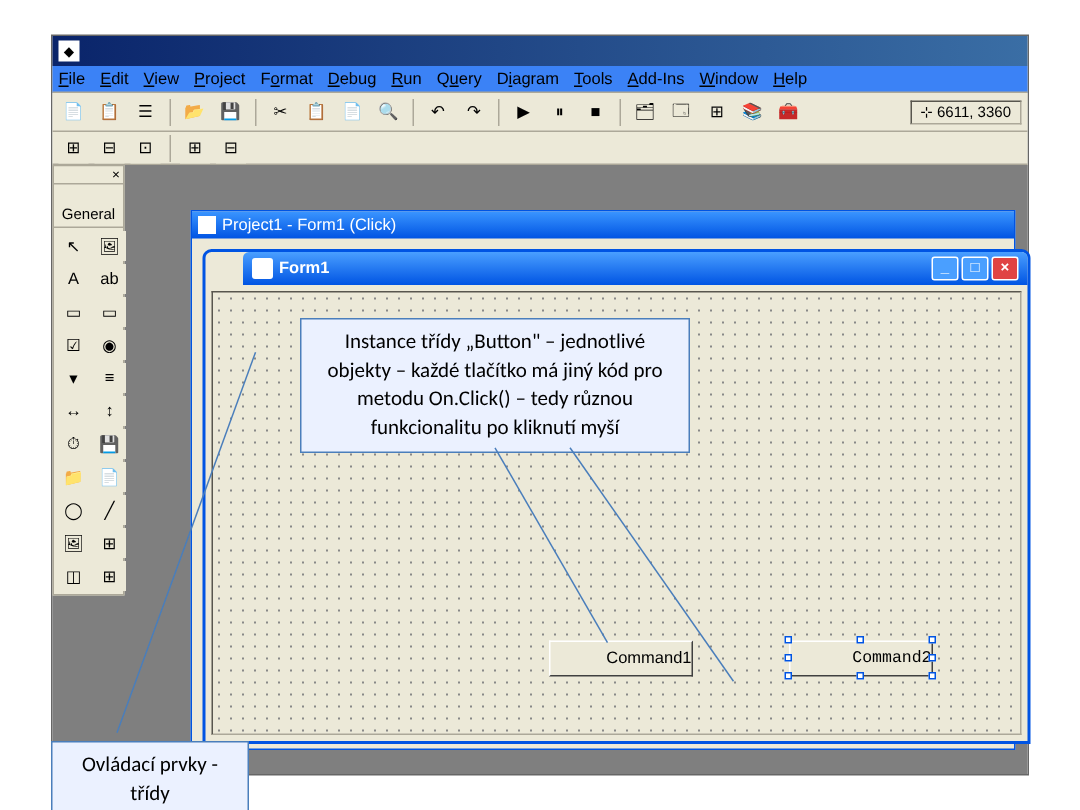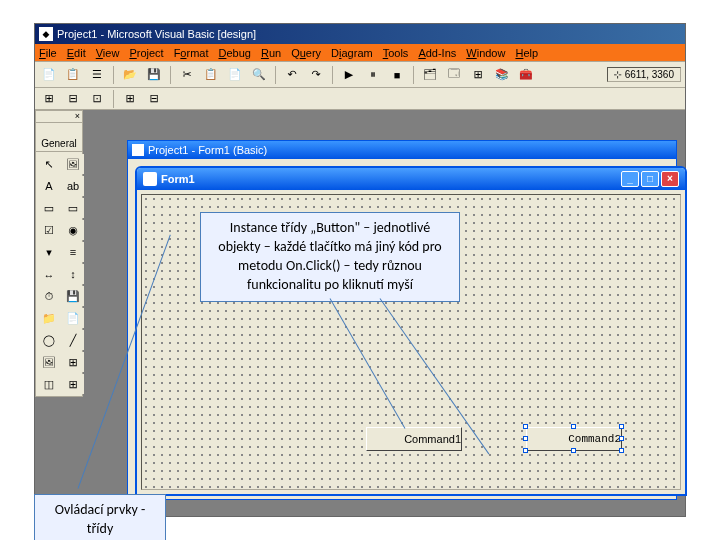--- a/index.html
+++ b/index.html
@@ -1,59 +1,58 @@
 <!DOCTYPE html>
 <html><head>
 <meta charset="utf-8">
 <style>
   * { box-sizing: border-box; margin: 0; padding: 0; }
   body { font-family: Tahoma, sans-serif; font-size: 11px; background: #fff; width: 720px; height: 540px; overflow: hidden; position: relative; }
   .frame { position: absolute; left: 34px; top: 23px; width: 652px; height: 494px; border: 1px solid #666; background: #fff; }
   .titlebar { height: 20px; background: linear-gradient(to right, #0a246a, #3a6ea5); display: flex; align-items: center; padding: 0 4px; color: #fff; font-size: 11px; }
   .titlebar .ticon { width: 14px; height: 14px; background: #fff; margin-right: 4px; display: inline-flex; align-items: center; justify-content: center; font-size: 9px; color: #000; }
-  .menubar { height: 18px; background: #f97316; border-bottom: 1px solid #aca899; display: flex; align-items: center; padding: 0 4px; gap: 10px; font-size: 11px; }
+  .menubar { height: 18px; background: #3b82f6; border-bottom: 1px solid #aca899; display: flex; align-items: center; padding: 0 4px; gap: 10px; font-size: 11px; }
   .menubar span { cursor: default; }
   .menubar span u { text-decoration: underline; }
   .toolbar { height: 26px; background: #ece9d8; border-bottom: 1px solid #aca899; display: flex; align-items: center; padding: 0 4px; gap: 4px; }
   .tbtn { width: 20px; height: 20px; border: 1px solid #ece9d8; display: inline-flex; align-items: center; justify-content: center; font-size: 11px; }
   .sep { width: 1px; height: 18px; background: #aca899; margin: 0 2px; }
   .tstatus { margin-left: auto; display: flex; align-items: flex-start; gap: 12px; font-size: 10px; }
   .stbox { border: 1px inset #aca899; padding: 1px 6px; background: #ece9d8; }
   .toolbar2 { height: 22px; background: #ece9d8; border-bottom: 1px solid #aca899; display: flex; align-items: center; padding: 0 4px; gap: 4px; }
   .mdi { position: absolute; left: 0; top: 86px; right: 0; bottom: 0; background: #7f7f7f; }
   .toolbox { position: absolute; left: 0; top: 0; width: 48px; background: #ece9d8; border: 1px solid #aca899; }
   .toolbox-close { height: 12px; background: #ece9d8; border-bottom: 1px solid #aca899; text-align: right; padding-right: 2px; font-size: 9px; line-height: 10px; }
   .toolbox-tab { height: 16px; background: #ece9d8; border-bottom: 1px solid #aca899; text-align: center; font-size: 10px; line-height: 16px; margin-top: 13px; }
   .toolgrid { display: grid; grid-template-columns: 22px 22px; gap: 2px; padding: 2px; }
   .toolbtn { width: 22px; height: 20px; border: 1px solid #ece9d8; display: flex; align-items: center; justify-content: center; font-size: 11px; background: #ece9d8; }
   .mdiwin { position: absolute; left: 92px; top: 30px; width: 550px; height: 360px; background: #ece9d8; border: 1px solid #0054e3; }
   .mdiwin-title { height: 18px; background: linear-gradient(to bottom, #3a95ff, #0054e3); color: #fff; display: flex; align-items: center; padding: 0 4px; font-size: 11px; }
   .mdiwin-title .ticon { width: 12px; height: 12px; background: #fff; margin-right: 4px; }
   .formwin { position: absolute; left: 100px; top: 56px; width: 552px; height: 330px; border: 2px solid #0054e3; border-radius: 6px 6px 0 0; background: #ece9d8; }
-  .formwin-title { height: 22px; background: linear-gradient(to bottom, #4a9fff, #0054e3); border-radius: 4px 4px 0 0; color: #fff; display: flex; align-items: center; padding: 0 6px; font-size: 11px; font-weight: bold; }
+  .formwin-title { height: 22px; background: linear-gradient(to bottom, #4a9fff, #0054e3); border-radius: 4px 4px 0 0; color: #fff; display: flex; align-items: center; padding: 0 6px; font-size: 11px; font-weight: bold; margin-left: 25px; }
   .formwin-title .ticon { width: 14px; height: 14px; background: #fff; margin-right: 4px; border-radius: 2px; }
   .winbtns { margin-left: auto; display: flex; gap: 2px; }
   .winbtn { width: 18px; height: 16px; background: #4a9fff; border: 1px solid #fff; border-radius: 2px; color: #fff; font-size: 10px; text-align: center; line-height: 14px; font-weight: bold; }
   .winbtn.close { background: #e04343; }
   .formbody { position: absolute; left: 4px; top: 26px; right: 4px; bottom: 4px; background: #ece9d8; background-image: radial-gradient(#888 0.8px, transparent 0.8px); background-size: 8px 8px; border: 1px inset #aca899; }
   .vbbutton { position: absolute; width: 96px; height: 24px; background: #ece9d8; border: 1px solid #404040; border-top-color: #fff; border-left-color: #fff; text-align: right; line-height: 22px; font-size: 11px; }
   .selhandle { position: absolute; width: 5px; height: 5px; background: #fff; border: 1px solid #0054e3; }
   .callout { position: absolute; background: #ebf1ff; border: 1px solid #4a7ebb; padding: 6px 10px; font-family: Calibri, sans-serif; font-size: 14px; text-align: center; line-height: 1.35; }
   .callout1 { left: 200px; top: 212px; width: 260px; }
   .callout2 { left: 34px; top: 494px; width: 132px; }
   .arrow { position: absolute; background: #4a7ebb; transform-origin: left center; height: 1px; }
 </style>
 </head>
 <body>
 
 <div class="frame">
 
   <div class="titlebar">
     <span class="ticon">◆</span>
-    <span>Project1 - Microsoft Visual Basic [design]</span>
   </div>
 
   <div class="menubar">
     <span><u>F</u>ile</span>
     <span><u>E</u>dit</span>
     <span><u>V</u>iew</span>
     <span><u>P</u>roject</span>
     <span>F<u>o</u>rmat</span>
     <span><u>D</u>ebug</span>
     <span><u>R</u>un</span>
@@ -131,21 +130,21 @@
         <div class="toolbtn">🖼</div>
         <div class="toolbtn">⊞</div>
         <div class="toolbtn">◫</div>
         <div class="toolbtn">⊞</div>
       </div>
     </div>
 
     <div class="mdiwin">
       <div class="mdiwin-title">
         <span class="ticon"></span>
-        <span>Project1 - Form1 (Basic)</span>
+        <span>Project1 - Form1 (Click)</span>
       </div>
     </div>
 
     <div class="formwin">
       <div class="formwin-title">
         <span class="ticon"></span>
         <span>Form1</span>
         <div class="winbtns">
           <div class="winbtn">_</div>
           <div class="winbtn">□</div>

